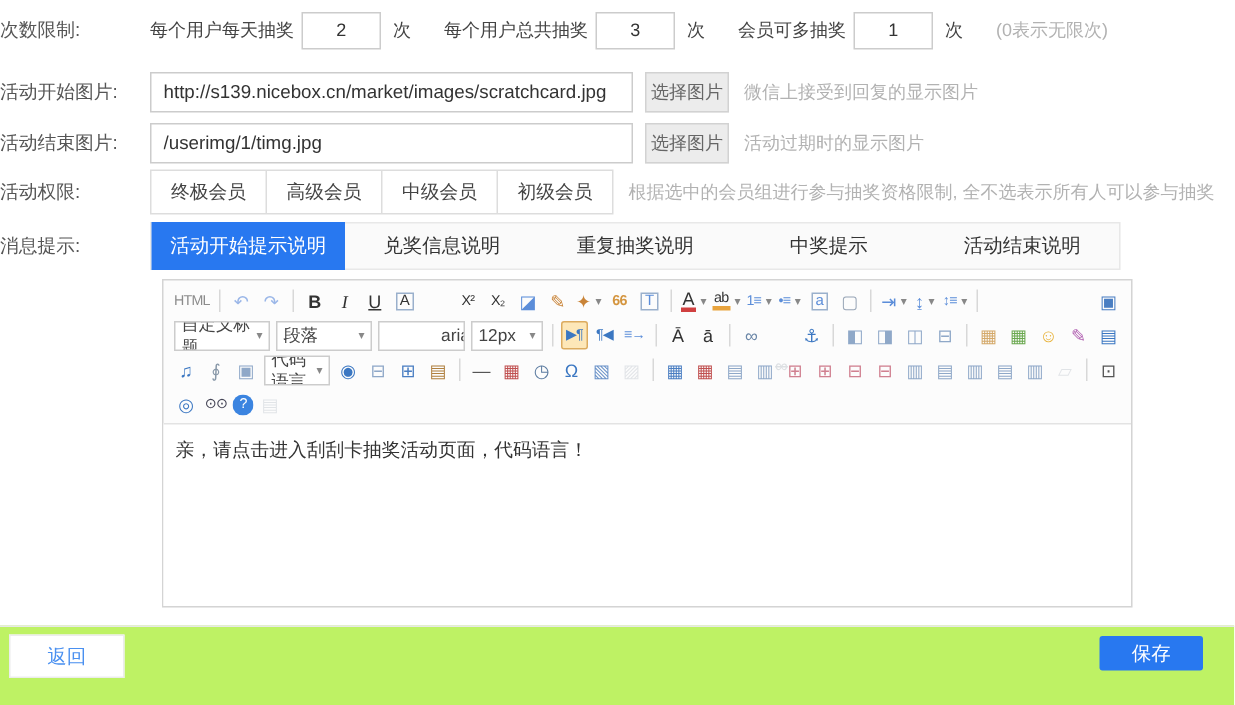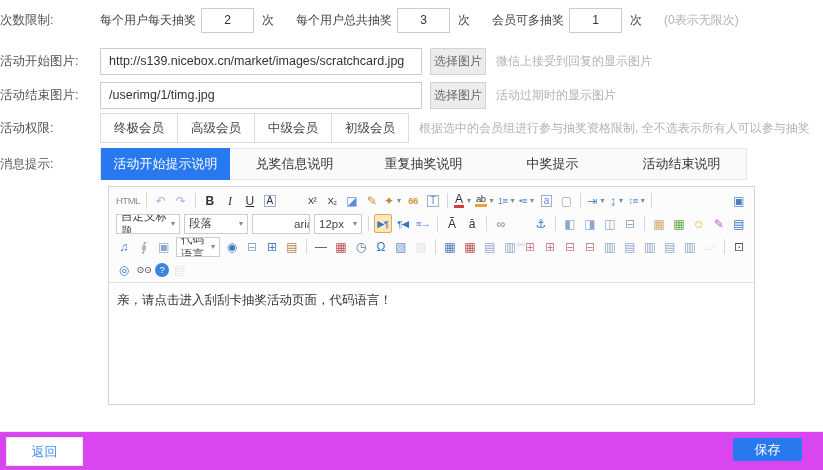--- a/index.html
+++ b/index.html
@@ -92,22 +92,22 @@
     padding:0 4px; font-size:11.5px; color:#444; cursor:pointer; overflow:hidden;
   }
   .tb-caret { font-size:8px; color:#888; margin-left:3px; flex:none; }
   .editor-body {
     flex:1; background:#fff; border-top:1px solid #e3e3e3;
     padding:8px; font-size:12.5px; color:#333; line-height:1.5;
   }
 
   
   .footer {
-    position:absolute; left:0; right:0; bottom:0; height:39px;
-    background:#d946ef; border-top:1px solid #e8e8e8;
+    position:absolute; left:0; right:0; bottom:0; height:53px;
+    background:#bef264; border-top:1px solid #e8e8e8;
   }
   .back-btn {
     position:absolute; left:6px; top:5px; width:77px; height:29px;
     background:#fff; border:1px solid #ececec; color:#4a90f0;
     font-size:13px; cursor:pointer; font-family:inherit;
   }
   .save-btn {
     position:absolute; right:21px; top:6px; width:69px; height:23px;
     background:#2878f0; border:none; border-radius:2px; color:#fff;
     font-size:13px; cursor:pointer; font-family:inherit;

